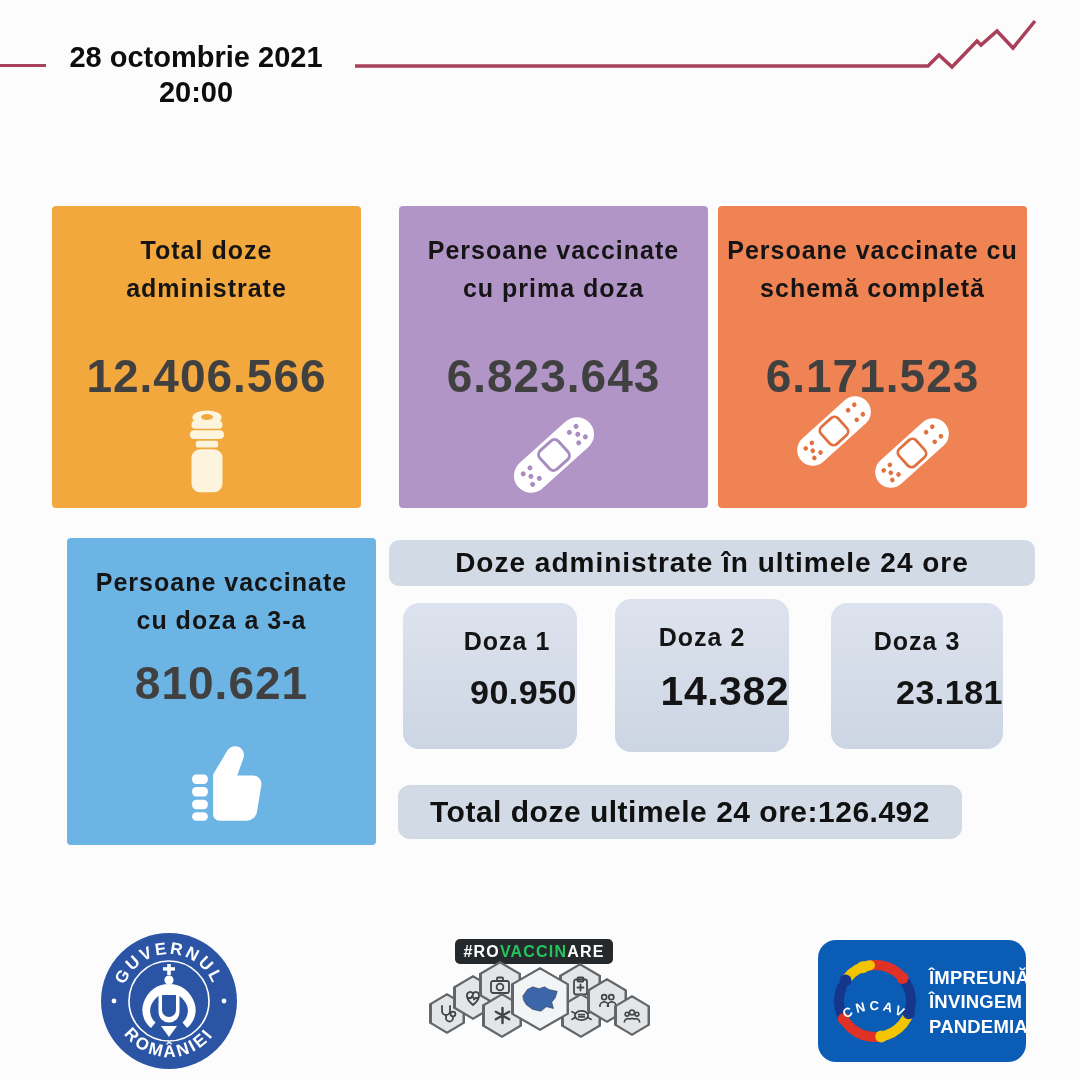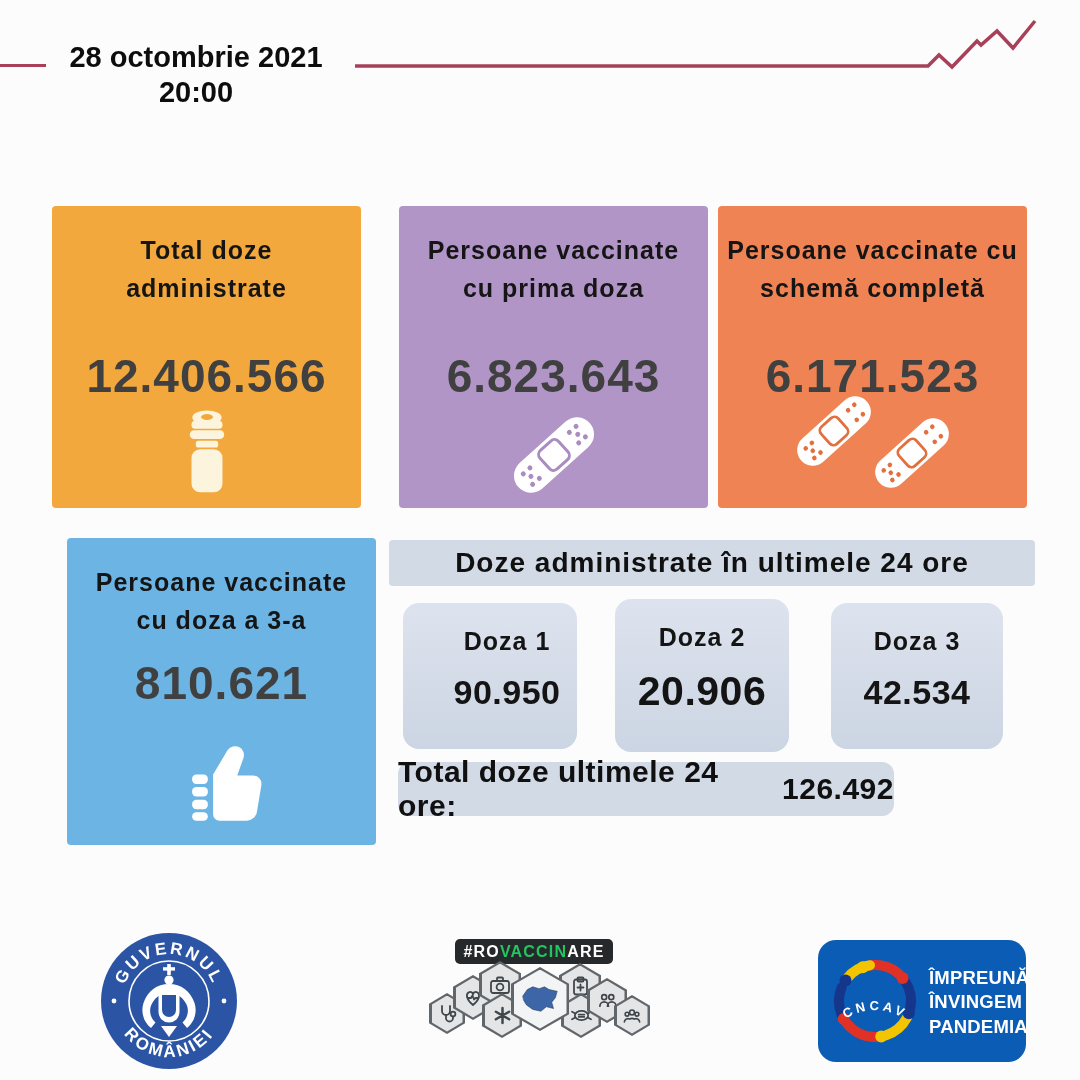--- a/index.html
+++ b/index.html
@@ -33,31 +33,31 @@
   .bandage .pad { position:absolute; left:34px; top:3px; width:28px; height:28px; background:#fff;
                   border:3px solid var(--c); border-radius:7px; }
   .bandage .dot { position:absolute; width:5px; height:5px; border-radius:50%; background:var(--c); }
   .orange-bandage .bandage { --c:#e2703f; }
   .double-wrap { display:flex; }
   .double-wrap .bz2 { margin-left:-18px; margin-top:22px; }
 
   
   .bar { position:absolute; background:#d2dae6; display:flex; align-items:center; justify-content:center;
          font-weight:bold; color:#101010; }
-  .bar-header { left:389px; top:540px; width:646px; height:46px; border-radius:4px;
+  .bar-header { left:389px; top:540px; width:646px; height:46px; border-radius:10px;
                 font-size:28px; letter-spacing:1px; }
-  .bar-total  { left:398px; top:762px; width:496px; height:54px; border-radius:12px;
+  .bar-total  { left:398px; top:785px; width:564px; height:54px; border-radius:12px;
                 font-size:30px; letter-spacing:0.5px; }
   .dosecard { position:absolute; top:603px; height:146px; width:174px; border-radius:16px;
               background:linear-gradient(#dde3ee,#ccd5e3); text-align:center; }
   .dosecard.d1 { left:403px;padding-left:34px; }
   .dosecard.d2 { left:615px; top:599px; height:153px; }
   .dosecard.d3 { left:831px; width:172px; }
   .dosecard .dlabel { margin-top:24px; font-weight:bold; font-size:25px; letter-spacing:1px; }
-  .dosecard .dvalue { margin-top:17px; font-weight:bold; font-size:34px; letter-spacing:0.5px; }
+  .dosecard .dvalue { margin-top:17px; font-weight:bold; font-size:34px; letter-spacing:0.5px;text-align:right; }
   .dosecard.d2 .dvalue { font-size:41px; margin-top:16px; }
 
   
   .gov-svg { position:absolute; left:99px; top:931px; width:140px; height:140px; }
   .rov-banner { position:absolute; left:455px; top:939px; width:158px; height:25px; background:#26292c;
                 border-radius:5px; display:flex; align-items:center; justify-content:center;
                 font-weight:bold; font-size:16px; letter-spacing:1.2px; color:#fff; }
   .rov-banner .hl { color:#22c55e; }
 
   .hex { position:absolute; clip-path:polygon(50% 0,100% 26%,100% 74%,50% 100%,0 74%,0 26%);
@@ -178,25 +178,25 @@
   <div class="bar bar-header">
     <span>Doze administrate în ultimele 24 ore</span>
   </div>
 
   <div class="dosecard d1">
     <div class="dlabel">Doza 1</div>
     <div class="dvalue">90.950</div>
   </div>
   <div class="dosecard d2">
     <div class="dlabel">Doza 2</div>
-    <div class="dvalue">20.906</div>
+    <div class="dvalue">14.382</div>
   </div>
   <div class="dosecard d3">
     <div class="dlabel">Doza 3</div>
-    <div class="dvalue">42.534</div>
+    <div class="dvalue">23.181</div>
   </div>
 
   <div class="bar bar-total">
     <span>Total doze ultimele 24 ore:</span>
       <span>126.492</span>
   </div>
 
   <svg class="gov-svg" viewBox="0 0 140 140">
     <defs>
       <path id="govTop" d="M 23,70 A 47,47 0 0 1 117,70"></path>

